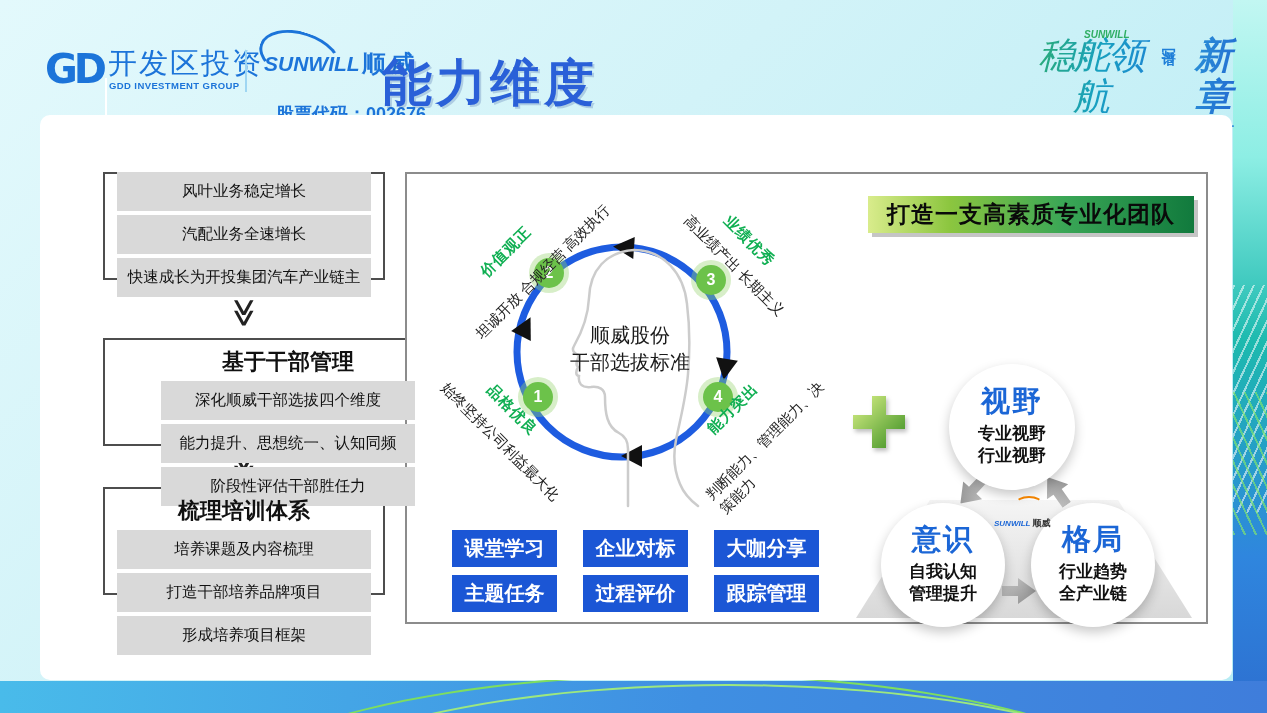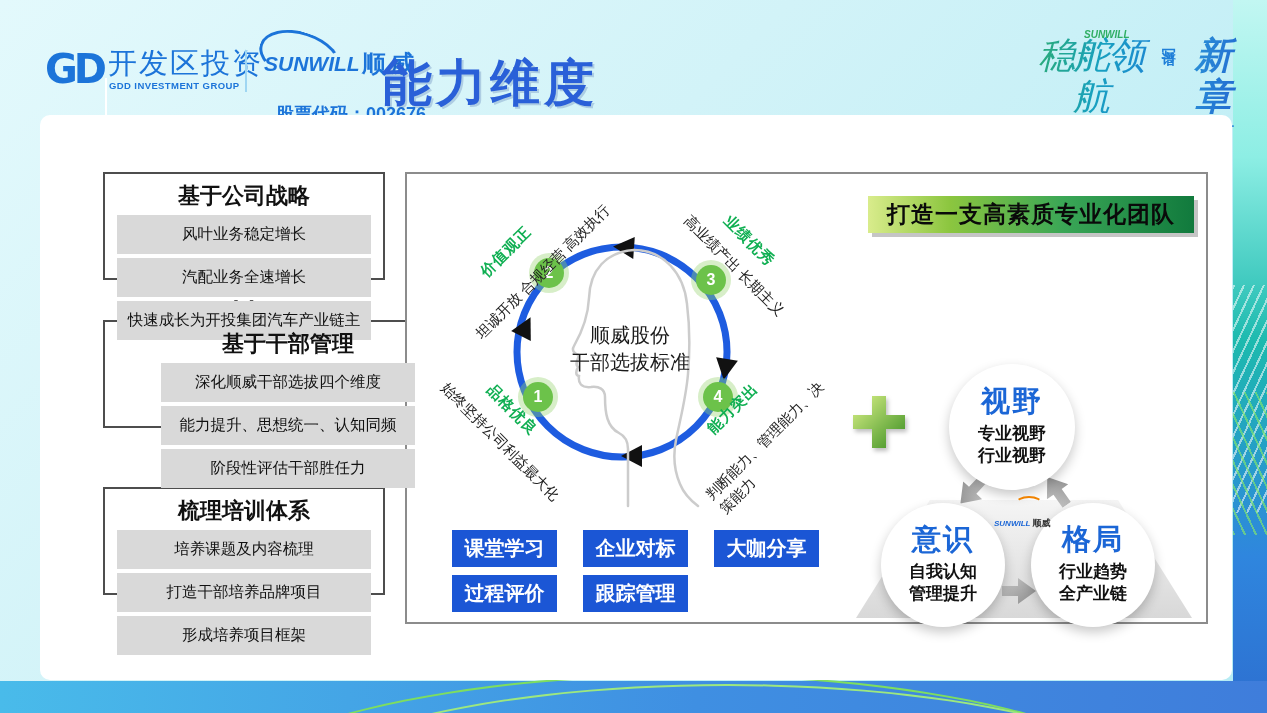--- a/index.html
+++ b/index.html
@@ -40,21 +40,21 @@
   .slg-small{writing-mode:vertical-rl;text-orientation:upright;font-size:14px;font-weight:900;
     color:#1f7fd8;line-height:1;margin:3px 1px 0 3px;letter-spacing:-2px;}
   .slg2{font-size:37px;font-weight:900;font-style:italic;letter-spacing:-1px;line-height:1.1;
     background:linear-gradient(100deg,#2e9fd9,#1f5fd0);-webkit-background-clip:text;background-clip:text;color:transparent;}
   .slg-brand{position:absolute;left:62px;top:-7px;font-size:10px;font-weight:bold;font-style:italic;color:#2fae63;}
   .slg-sub{margin-top:3px;font-size:10.5px;font-weight:bold;color:#1f7fd8;letter-spacing:.3px;white-space:nowrap;}
   
   .card{position:absolute;left:40px;top:115px;width:1192px;height:565px;background:#fff;border-radius:10px;}
   
   .group{position:absolute;left:103px;width:282px;}
-  .g1{top:172px;}.g2{top:320px;padding-left:44px;}.g3{top:487px;}
+  .g1{top:172px;}.g2{top:338px;padding-left:44px;}.g3{top:487px;}
   .frame{position:absolute;left:0;top:0;right:0;height:104px;border:2px solid #4d4d4d;background:#fff;}
   .g-title{position:relative;z-index:1;text-align:center;font-size:22px;font-weight:bold;color:#111;
     padding-top:9px;height:43px;box-sizing:border-box;}
   .bars{position:relative;z-index:1;margin:0 14px;}
   .bar{height:39px;margin-bottom:4px;background:#d9d9d9;display:flex;align-items:center;justify-content:center;
     font-size:15.5px;color:#111;white-space:nowrap;}
   .chev{position:absolute;left:226px;width:36px;text-align:center;font-size:28px;font-weight:bold;color:#222;
     transform:rotate(90deg);line-height:22px;}
   .chev-a{top:302px;}.chev-b{top:457px;}
   
@@ -132,21 +132,20 @@
       <span class="slg-small">谱写</span>
       <span class="slg2">新章</span>
     </div>
     <div class="slg-sub">· 顺威股份2024年领航班管理干部训战营 ·</div>
   </div>
 
   <div class="card"></div>
 
   <div class="group g1">
     <div class="frame"></div>
-    <div class="g-title">基于公司战略</div>
     <div class="bars">
       <div class="bar">风叶业务稳定增长</div>
       <div class="bar">汽配业务全速增长</div>
       <div class="bar">快速成长为开投集团汽车产业链主</div>
     </div>
   </div>
   <div class="chev chev-a">≫</div>
 
   <div class="group g2">
     <div class="frame"></div>
@@ -205,20 +204,21 @@
   <div class="rlabel rot45" style="left:512px;top:410px;">品格优良</div>
   <div class="rdesc rot45" style="left:500px;top:442px;">始终坚持公司利益最大化</div>
 
   <div class="rlabel rotm45" style="left:733px;top:409px;">能力突出</div>
   <div class="rdesc rotm45 d4wrap" style="left:775px;top:445px;">判断能力、管理能力、决策能力</div>
 
   <div class="btns">
     <div class="btn">课堂学习</div>
     <div class="btn">企业对标</div>
     <div class="btn">大咖分享</div>
+    <div class="btn">主题任务</div>
     <div class="btn">过程评价</div>
     <div class="btn">跟踪管理</div>
   </div>
 
   <div class="banner">打造一支高素质专业化团队</div>
 
   <div class="plus">
     <div class="pv"></div>
     <div class="ph"></div>
   </div>

